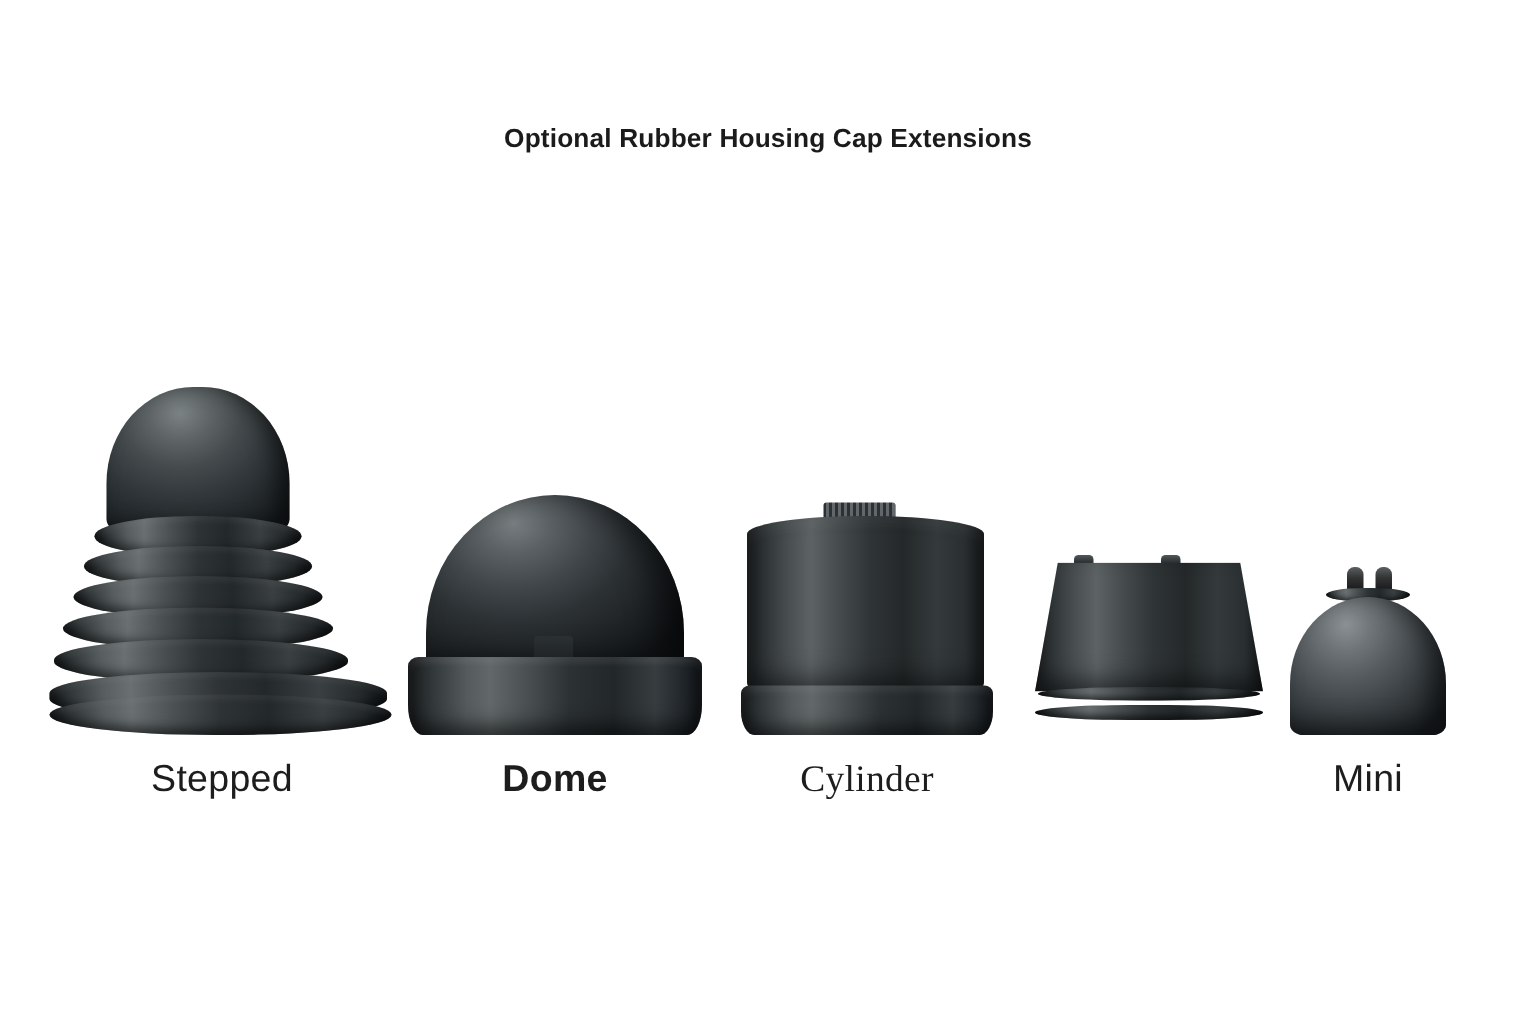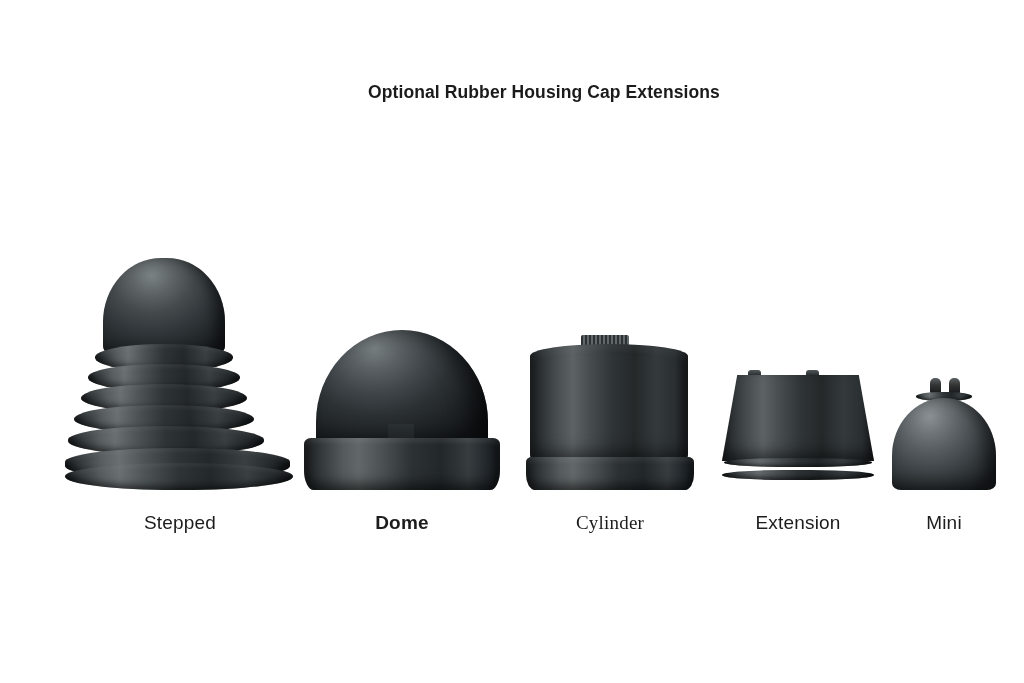--- a/index.html
+++ b/index.html
@@ -7,21 +7,20 @@
     padding: 0;
     background: #ffffff;
   }
   #page {
     position: relative;
     width: 969px;
     height: 683px;
     background: #ffffff;
     overflow: hidden;
     font-family: "Liberation Sans", sans-serif;
-    margin-left: 32px;
   }
 
   
   #title {
     position: absolute;
     left: 0;
     top: 82px;
     width: 1024px;
     text-align: center;
     font-size: 17.5px;
@@ -37,21 +36,21 @@
     bottom: 0;
   }
   .art {
     position: absolute;
     bottom: 0;
     left: 0;
   }
   .caption {
     position: absolute;
     text-align: center;
-    font-size: 19px;
+    font-size: 25px;
     font-weight: 400;
     color: #1d1d1d;
     white-space: nowrap;
     letter-spacing: 0.2px;
   }
 
   
   .part {
     position: absolute;
   }
@@ -268,21 +267,20 @@
   <div class="product" style="left:690px; top:368px; width:152px; height:194px;">
     <div class="art" id="art-ext" style="bottom:72px;">
       <div class="part nubs">
         <i class="a"></i>
         <i class="b"></i>
       </div>
       <div class="part cone rub-h"></div>
       <div class="part ring1 rub-ring"></div>
       <div class="part ring2 rub-ring"></div>
     </div>
-    <div class="caption" style="left:-18px; bottom:28px; width:188px;">Extension</div>
   </div>
 
   <div class="product" style="left:860px; top:375px; width:104px; height:187px;">
     <div class="art" id="art-mini" style="bottom:72px;">
       <div class="part nipples">
         <i class="a"></i>
         <i class="b"></i>
       </div>
       <div class="part disc rub-ring"></div>
       <div class="part bell"></div>

